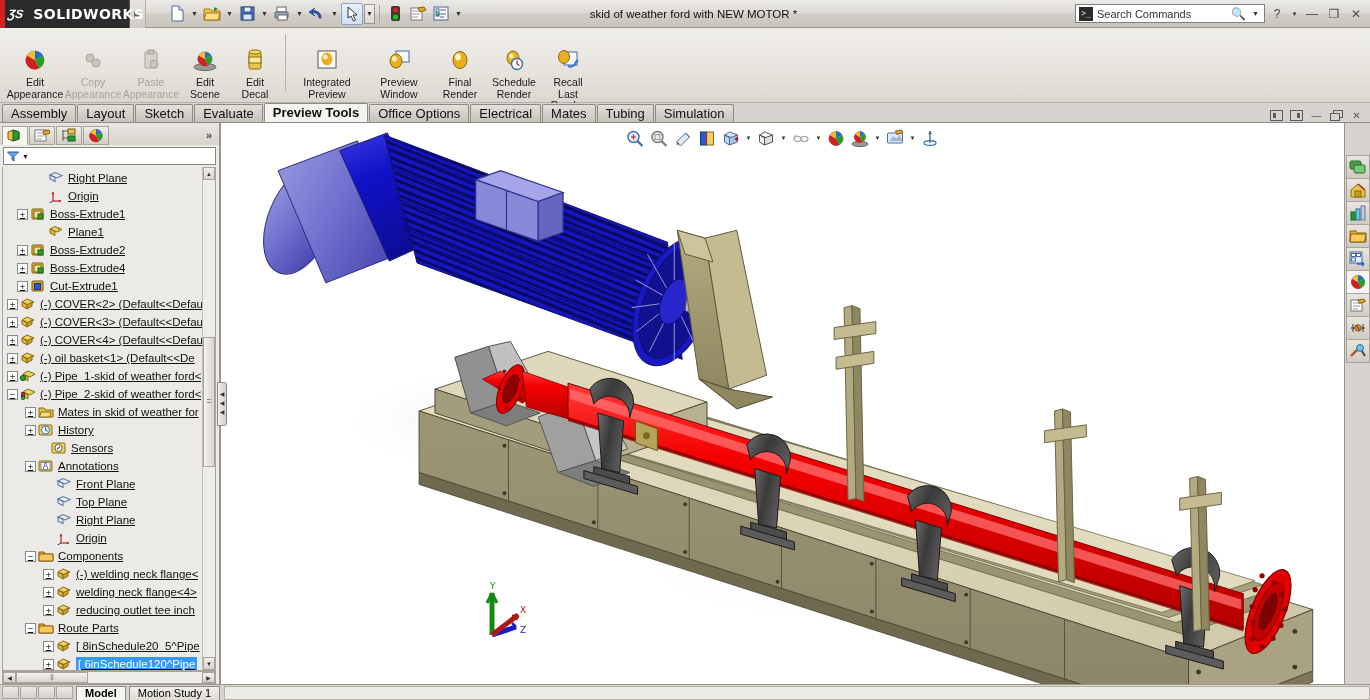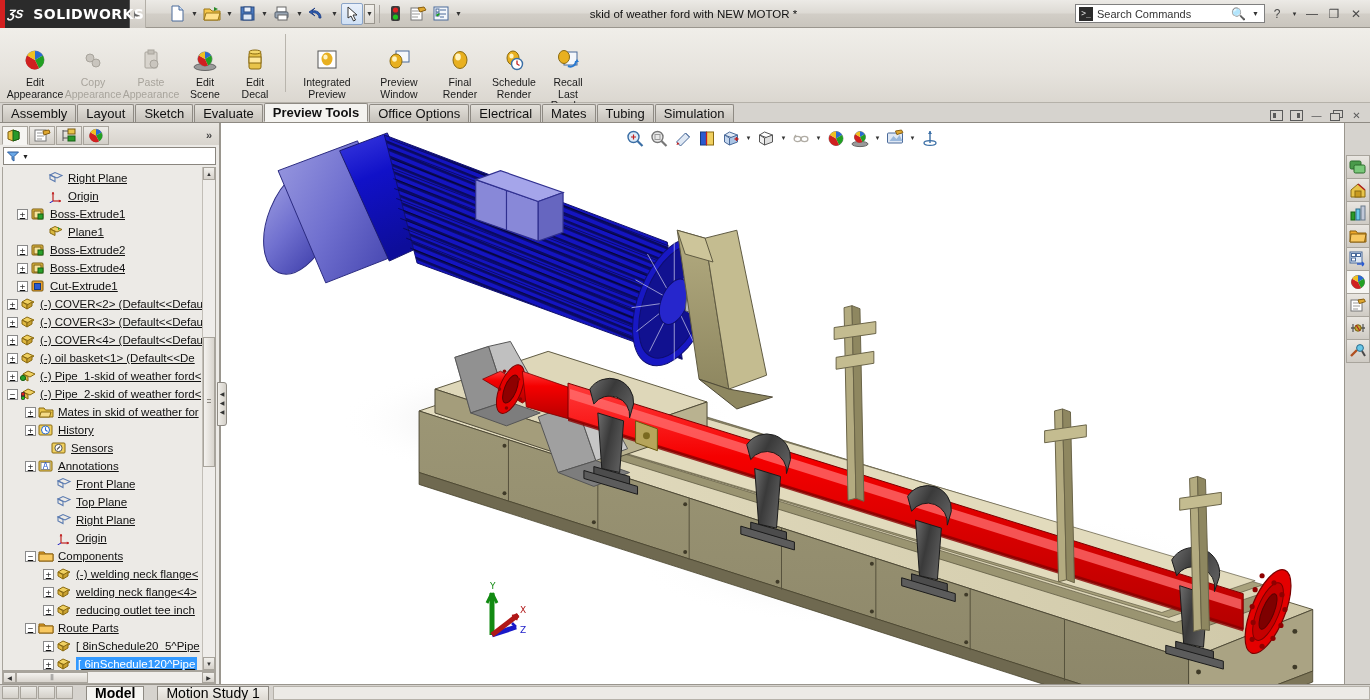--- a/index.html
+++ b/index.html
@@ -214,22 +214,22 @@
   .tp-btn.active { background: #f7f6f3; }
 
   
   .bottombar {
     height: 16px; flex: 0 0 16px; display: flex; align-items: center;
     background: #d6d3ce; border-top: 1px solid #9a968e; position: relative; overflow: hidden;
   }
   .bb-btns { display: flex; gap: 1px; padding-left: 2px; }
   .bb-sq { width: 17px; height: 13px; border: 1px solid #a8a49c; background: linear-gradient(to bottom,#ecebe7,#d4d0c9); }
   .bb-tab {
-    height: 14px; padding: 0 8px; display: flex; align-items: center; font-size: 14px;
-    border: 1px solid #8e8a83; border-bottom: none; margin-left: 13px;
+    height: 14px; padding: 0 8px; display: flex; align-items: center; font-size: 11px;
+    border: 1px solid #8e8a83; border-bottom: none; margin-left: 3px;
     background: linear-gradient(to bottom,#f2f0ec,#dedad3);
   }
   .bb-tab.active { background: #f6f5f2; font-weight: bold; }
   .bb-fill { flex: 1; background: #eceae6; border: 1px solid #b5b1a9; height: 14px; margin-left: 4px; }
 </style>
 </head>
 <body>
 
 <div id="app">
 

